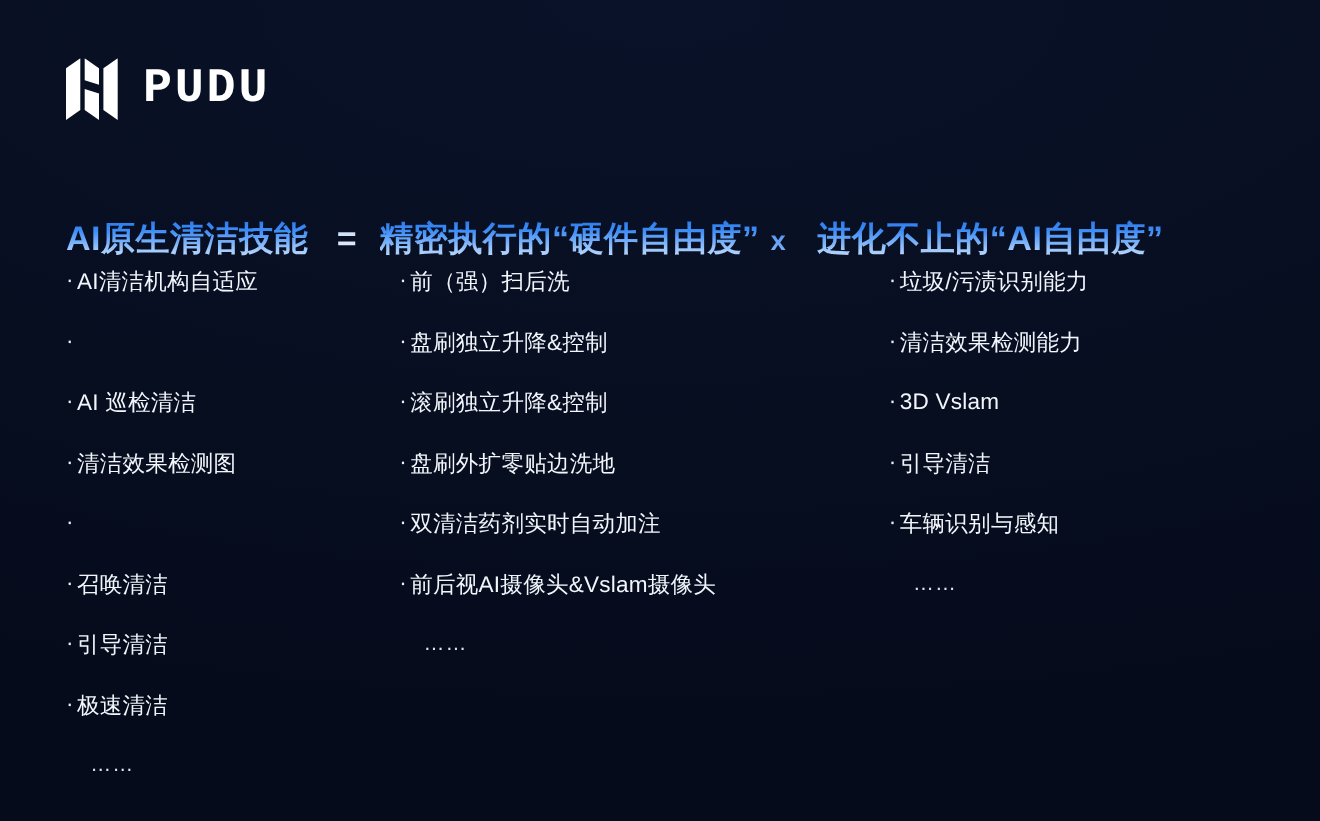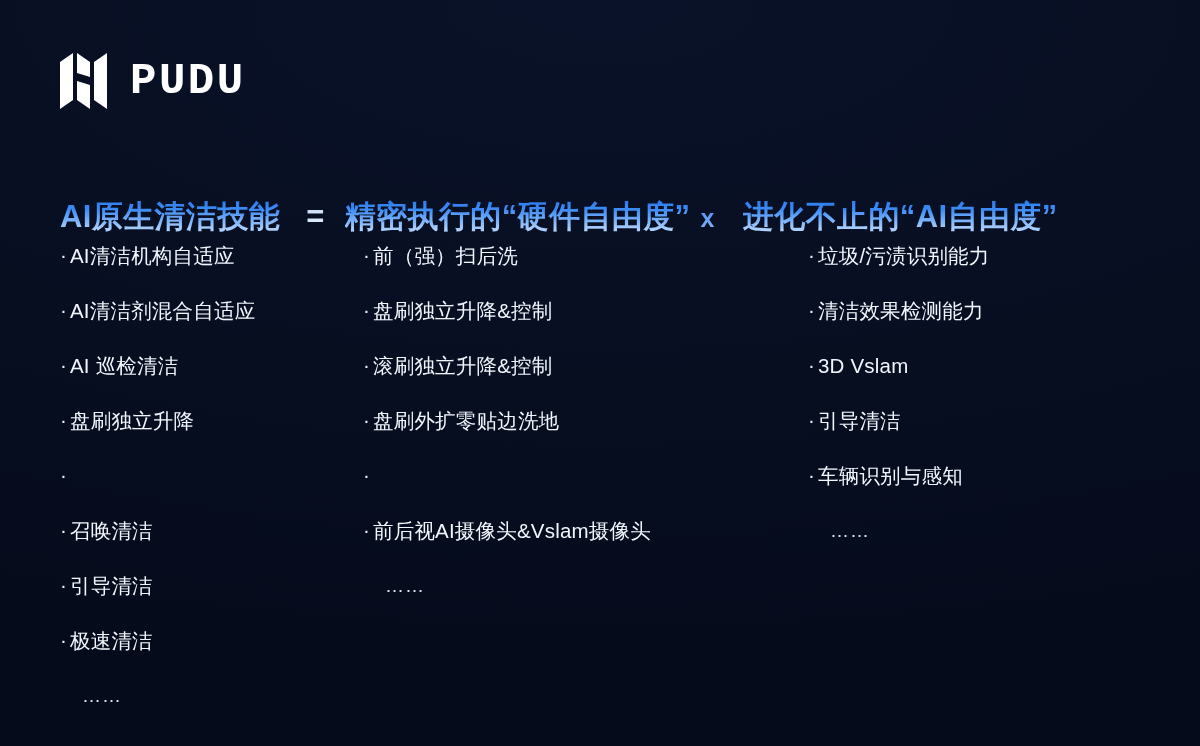--- a/index.html
+++ b/index.html
@@ -158,29 +158,28 @@
 
   <div class="columns">
 
     <div class="col col-1">
       <div class="item">
           <span class="dot">·</span>
           <span class="txt">AI清洁机构自适应</span>
         </div>
       <div class="item">
           <span class="dot">·</span>
-          <span class="txt">AI清洁剂混合自适应</span>
         </div>
       <div class="item">
           <span class="dot">·</span>
           <span class="txt">AI 巡检清洁</span>
         </div>
       <div class="item">
           <span class="dot">·</span>
-          <span class="txt">盘刷独立升降</span>
+          <span class="txt">清洁效果检测图</span>
         </div>
       <div class="item">
           <span class="dot">·</span>
         </div>
       <div class="item">
           <span class="dot">·</span>
           <span class="txt">召唤清洁</span>
         </div>
       <div class="item">
           <span class="dot">·</span>
@@ -207,20 +206,21 @@
       <div class="item">
           <span class="dot">·</span>
           <span class="txt">滚刷独立升降&amp;控制</span>
         </div>
       <div class="item">
           <span class="dot">·</span>
           <span class="txt">盘刷外扩零贴边洗地</span>
         </div>
       <div class="item">
           <span class="dot">·</span>
+          <span class="txt">双清洁药剂实时自动加注</span>
         </div>
       <div class="item">
           <span class="dot">·</span>
           <span class="txt">前后视AI摄像头&amp;Vslam摄像头</span>
         </div>
       <div class="item ellipsis">
           <span class="txt">……</span>
         </div>
     </div>
 

